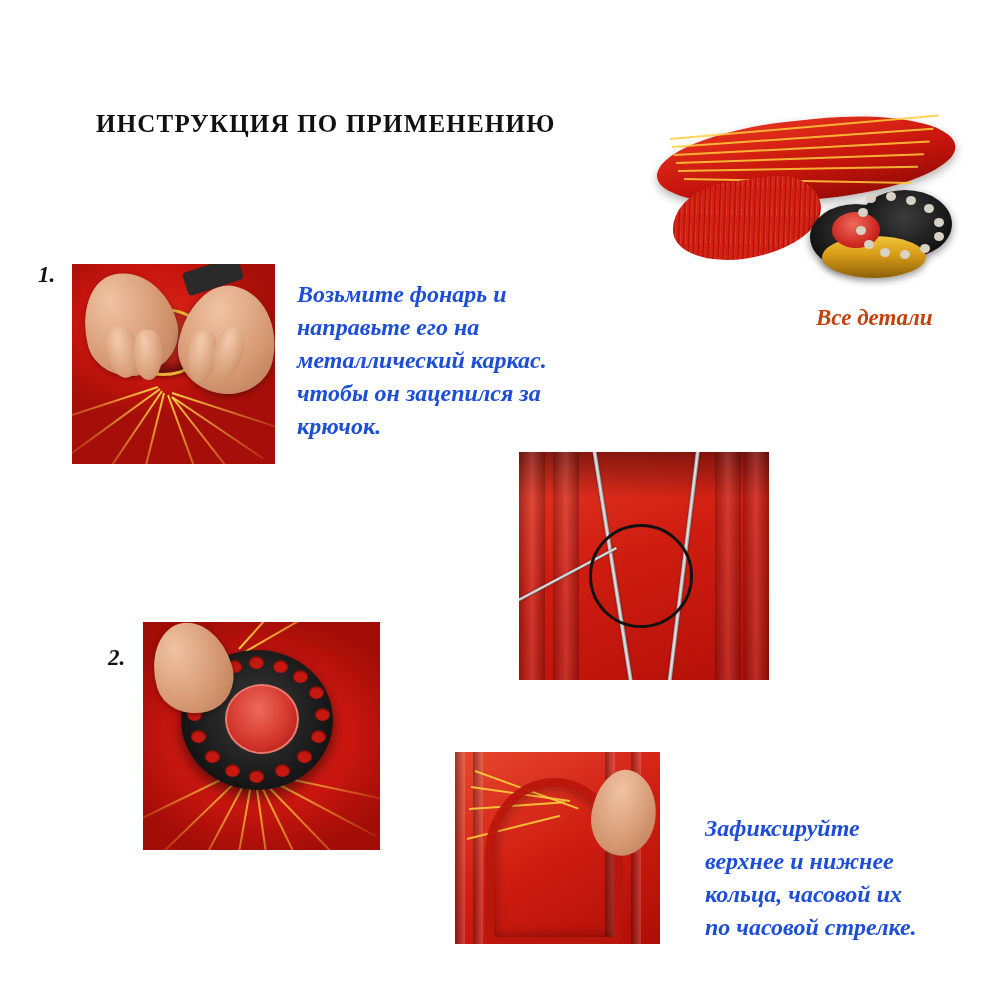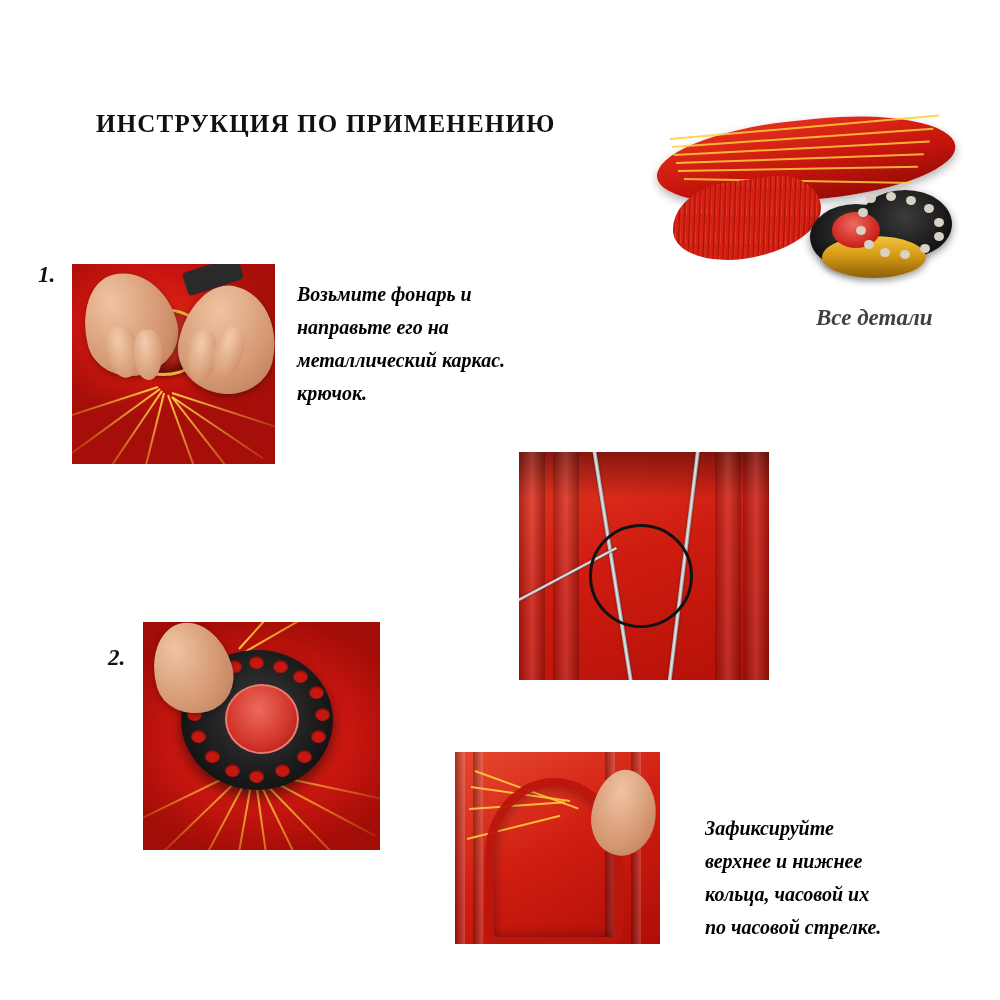--- a/index.html
+++ b/index.html
@@ -36,33 +36,33 @@
     font-size: 23px;
     font-weight: bold;
     font-style: italic;
     color: #111111;
   }
 
   
   .para {
     position: absolute;
     font-family: "Liberation Serif", serif;
-    font-size: 20px;
+    font-size: 24px;
     font-style: italic;
     font-weight: bold;
     line-height: 33px;
-    color: #000000;
+    color: #1d4ed8;
   }
   .caption {
     position: absolute;
     font-family: "Liberation Serif", serif;
     font-size: 23px;
     font-style: italic;
     font-weight: bold;
-    color: #404040;
+    color: #c2410c;
     white-space: nowrap;
   }
 
   
   .photo {
     position: absolute;
     overflow: hidden;
     background: #cf1a12;
   }
 
@@ -304,20 +304,21 @@
     <div class="finger" style="left:36px; top:62px; width:30px; height:52px; transform:rotate(-10deg);"></div>
     <div class="finger" style="left:62px; top:66px; width:28px; height:50px; transform:rotate(-2deg);"></div>
     <div class="finger" style="left:116px; top:66px; width:28px; height:52px; transform:rotate(8deg);"></div>
     <div class="finger" style="left:142px; top:62px; width:28px; height:54px; transform:rotate(16deg);"></div>
   </div>
 
   <div class="para" style="left:297px; top:278px; width:340px;">
     <div>Возьмите фонарь и</div>
     <div>направьте его на</div>
     <div>металлический каркас.</div>
+    <div>чтобы он зацепился за</div>
     <div>крючок.</div>
   </div>
 
   <div class="photo" id="photo2">
     <div class="topshadow"></div>
     <div class="fabricfold" style="left:0px;"></div>
     <div class="fabricfold" style="left:34px;"></div>
     <div class="fabricfold" style="left:196px;"></div>
     <div class="fabricfold" style="left:224px;"></div>
     <div class="wire" style="left:72px; top:-10px; height:260px; transform:rotate(-9deg);"></div>

